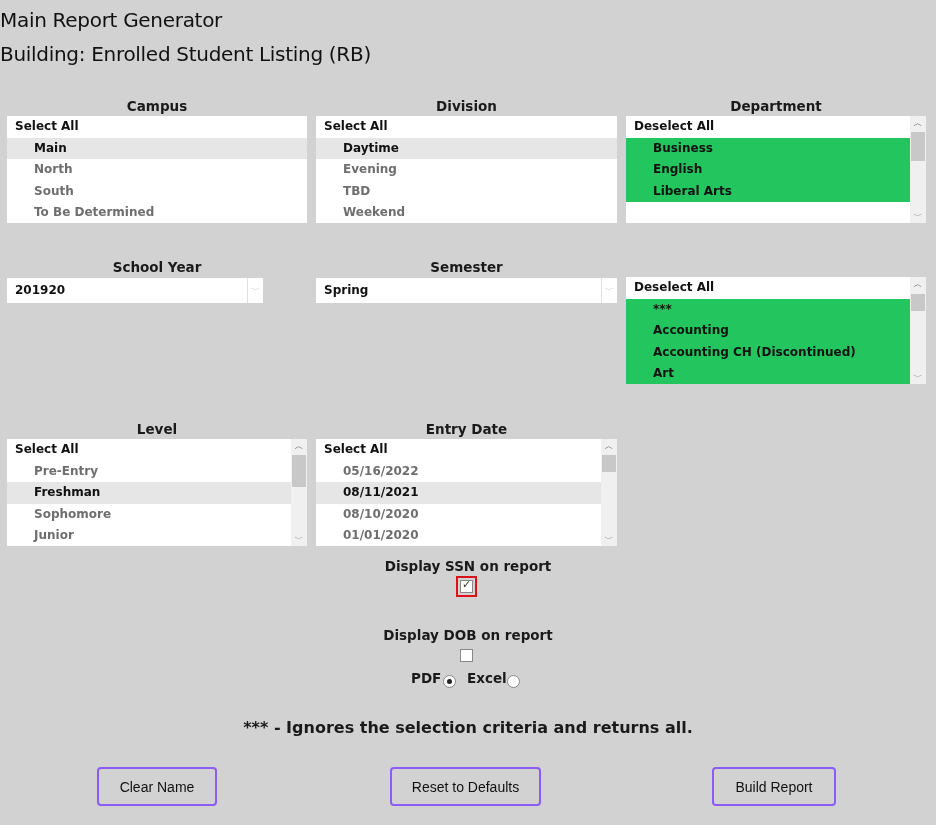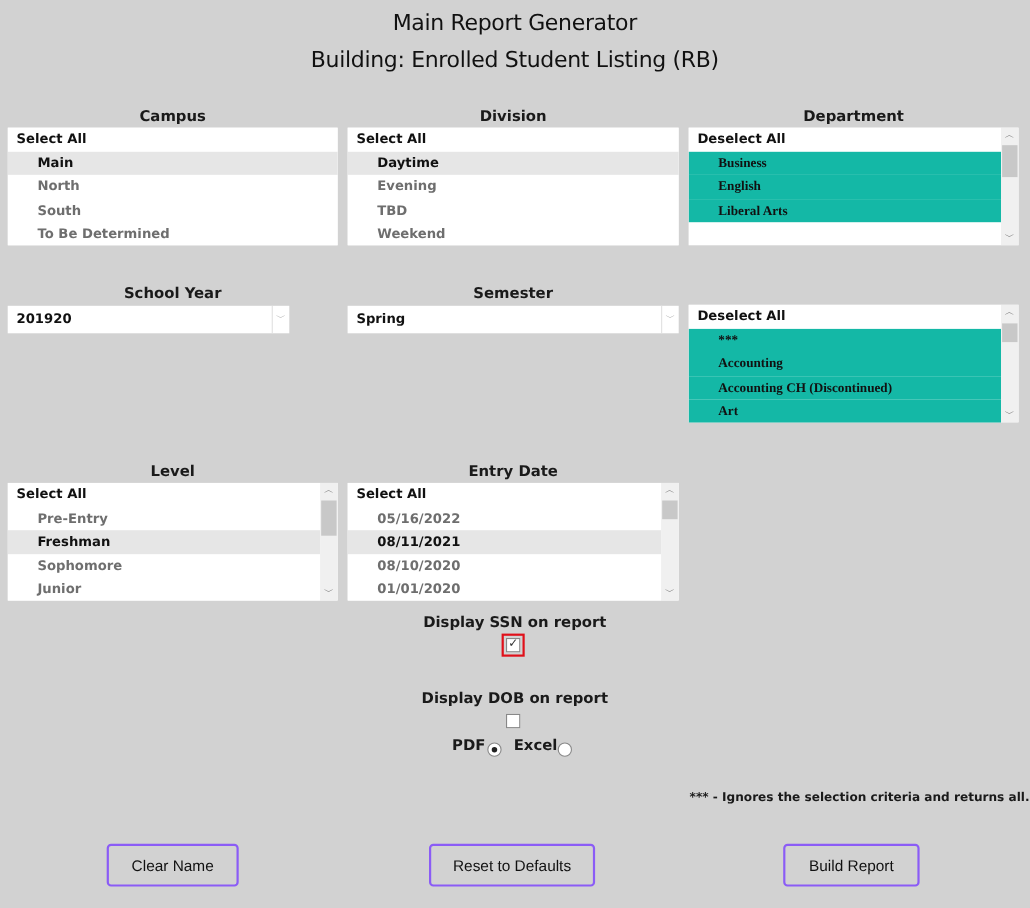--- a/index.html
+++ b/index.html
@@ -1,30 +1,30 @@
 <!DOCTYPE html>
 <html><head>
   <meta charset="utf-8">
   <style>
     * { box-sizing: border-box; margin: 0; padding: 0; }
     html, body { width: 936px; height: 825px; background: #d2d2d2; overflow: hidden; }
     body { position: relative; font-family: "DejaVu Sans", sans-serif; color: #111; }
 
-    .title { position: absolute; left: 0; width: 936px; text-align: center; font-size: 20px; font-weight: normal; color: #111; letter-spacing: -0.3px; }
+    .title { position: absolute; left: 0; width: 936px; font-size: 20px; font-weight: normal; color: #111; letter-spacing: -0.3px; }
     .title1 { top: 8px; }
     .title2 { top: 42px; }
 
     .field-label { position: absolute; text-align: center; font-size: 13.5px; font-weight: bold; color: #1a1a1a; }
 
     .listbox { position: absolute; background: #fff; overflow: hidden; }
     .listbox .row { height: 21.5px; line-height: 21.5px; font-size: 12px; font-weight: bold; white-space: nowrap; }
     .listbox .row.header { padding-left: 8px; color: #111; background: #fff; }
     .listbox .row.item { padding-left: 27px; color: #6e6e6e; background: #fff; }
     .listbox .row.item.selected { background: #e6e6e6; color: #111; }
-    .listbox.all-selected .row.item { background: #14b8a6; color: #111; font-family: Liberation Serif, serif; }
+    .listbox.all-selected .row.item { background: #22c55e; color: #111; }
     .listbox .rows { position: absolute; left: 0; top: 0; }
 
     .scrollbar { position: absolute; top: 0; right: 0; width: 16px; height: 100%; background: #f0f0f0; }
     .scrollbar .arrow { position: absolute; left: 0; width: 16px; height: 14px; font-size: 9px; line-height: 14px; text-align: center; color: #666; }
     .scrollbar .arrow.up { top: 0; }
     .scrollbar .arrow.down { bottom: 0; }
     .scrollbar .thumb { position: absolute; left: 1px; width: 14px; background: #c8c8c8; }
 
     .dropdown { position: absolute; background: #fff; height: 25px; }
     .dropdown .value { position: absolute; left: 8px; top: 0; line-height: 25px; font-size: 12px; font-weight: bold; color: #111; }
@@ -33,21 +33,21 @@
     .opt-label { position: absolute; left: 0; width: 936px; text-align: center; font-size: 13.5px; font-weight: bold; color: #1a1a1a; }
     .checkbox { position: absolute; width: 13px; height: 13px; background: #fff; border: 1px solid #888; }
     .checkbox.focused { outline: 2px solid #e0101a; outline-offset: 2px; }
     .checkbox .check { position: absolute; left: 1px; top: -3px; font-size: 11px; color: #333; }
 
     .radio-row { position: absolute; left: 0; top: 670px; width: 936px; height: 20px; }
     .radio-label { position: absolute; font-size: 13.5px; font-weight: bold; color: #1a1a1a; top: 0; }
     .radio { position: absolute; top: 5px; width: 13px; height: 13px; border-radius: 50%; background: #fff; border: 1px solid #888; }
     .radio .dot { position: absolute; left: 3px; top: 3px; width: 5px; height: 5px; border-radius: 50%; background: #222; }
 
-    .note { position: absolute; left: 0; width: 936px; top: 718px; text-align: right; font-size: 11px; font-weight: bold; color: #1a1a1a; }
+    .note { position: absolute; left: 0; width: 936px; top: 718px; text-align: center; font-size: 16px; font-weight: bold; color: #1a1a1a; }
 
     .btn { position: absolute; top: 767px; height: 39px; background: #d2d2d2; border: 2px solid #8b5cf6; border-radius: 4px; font-family: "Liberation Sans", sans-serif; font-size: 14px; color: #111; text-align: center; line-height: 37px; cursor: pointer; }
   </style>
 </head>
 <body>
 
 <div class="title title1">Main Report Generator</div>
 <div class="title title2">Building: Enrolled Student Listing (RB)</div>
 
 <div class="field-label" style="left:7px;top:98px;width:300px;">Campus</div>

